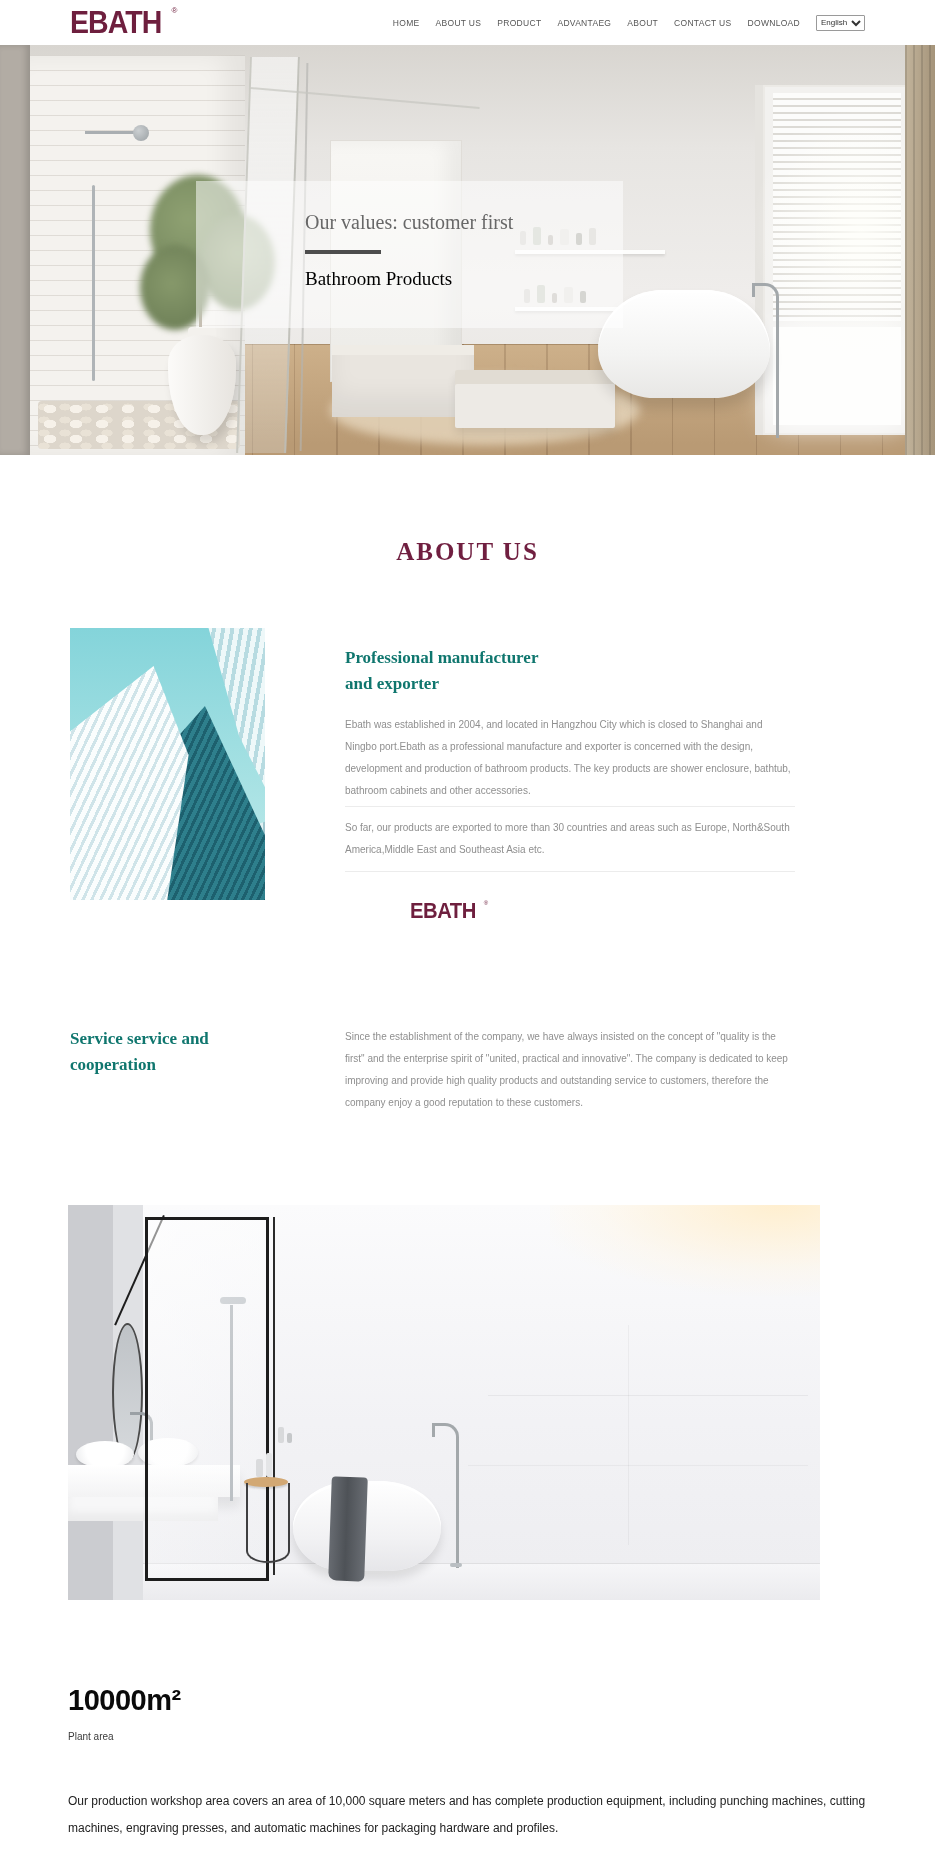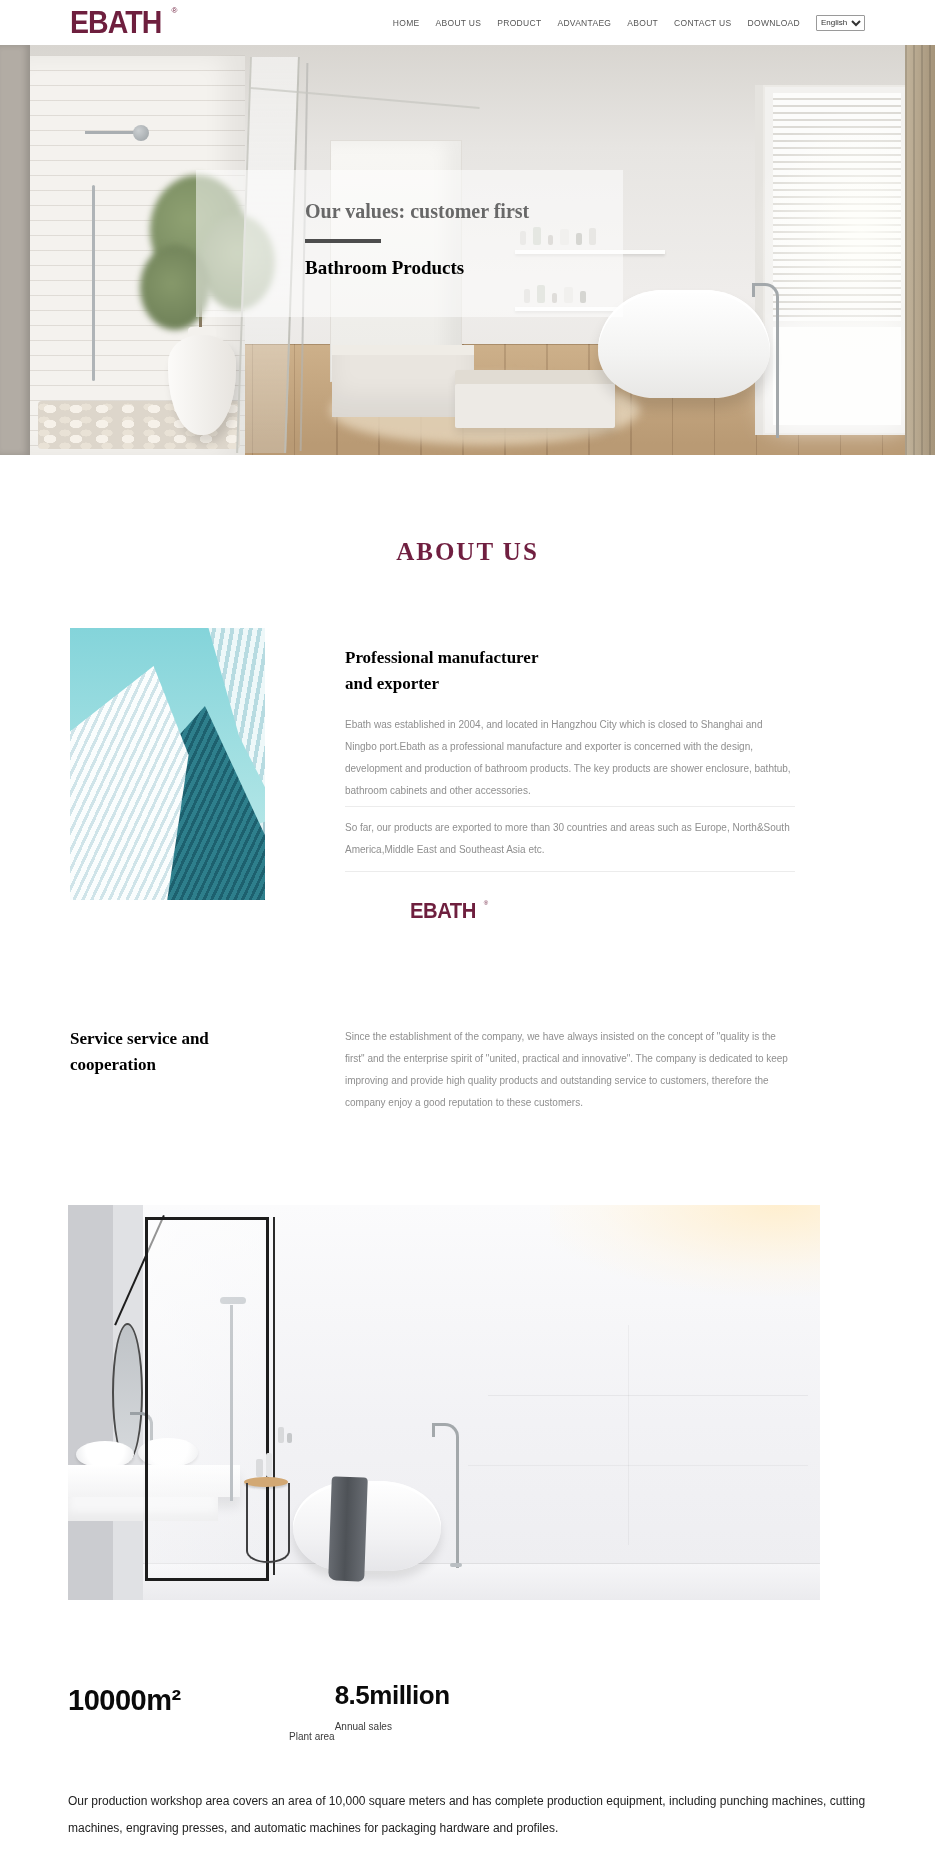--- a/index.html
+++ b/index.html
@@ -78,22 +78,22 @@
   .h-plant1{left:150px;top:130px;width:95px;height:110px;background:radial-gradient(circle at 40% 40%,#8fa172,#6d8058);}
   .h-plant2{left:200px;top:170px;width:75px;height:95px;background:radial-gradient(circle at 50% 40%,#9cab82,#75875f);}
   .h-plant3{left:140px;top:200px;width:70px;height:85px;background:radial-gradient(circle at 45% 45%,#87996b,#677952);}
   .h-tub{left:598px;top:245px;width:172px;height:108px;
          background:linear-gradient(180deg,#ffffff,#f3f3f2 60%,#e8e7e5);
          border-radius:50% 50% 44% 44% / 74% 74% 58% 58%;
          box-shadow:inset 0 3px 0 #fff,0 10px 14px rgba(0,0,0,.12);}
   .pipe{border-top:3px solid #a3a8ab;border-right:3px solid #a3a8ab;border-top-right-radius:14px;}
   .h-tubfaucet{left:752px;top:238px;width:24px;height:152px;}
   .h-tubtip{left:752px;top:240px;width:3px;height:12px;background:#a3a8ab;}
-  .h-overlay{left:196px;top:125px;width:427px;height:147px;background:rgba(255,255,255,.52);
-             box-sizing:border-box;padding:30px 0 0 109px;z-index:5;font-weight:bold;}
+  .h-overlay{left:196px;top:136px;width:427px;height:147px;background:rgba(255,255,255,.52);
+             box-sizing:border-box;padding:30px 0 0 109px;z-index:5;}
   .h-line1{font-family:"Liberation Serif",serif;font-size:20px;color:#686868;}
   .h-div{width:76px;height:4px;background:#4d4d4d;margin:16px 0 14px;}
   .h-line2{font-family:"Liberation Serif",serif;font-size:19px;color:#000000;}
 
   
   .about-title{position:absolute;top:538px;left:0;width:935px;margin:0;text-align:center;
                font-family:"Liberation Serif",serif;font-weight:700;font-size:25px;
                letter-spacing:2px;color:#701f40;}
   .about-photo{position:absolute;left:70px;top:628px;width:195px;height:272px;overflow:hidden;
                background:linear-gradient(180deg,#84d4da 0%,#a6e1e3 55%,#c3ecec 100%);}
@@ -104,21 +104,21 @@
           background:repeating-linear-gradient(90deg,#e0f0f2 0 3px,#9fc6ce 3px 6px);
           clip-path:polygon(0 42%,100% 8%,100% 100%,0 100%);}
   .bp-dark{left:52px;top:70px;width:143px;height:202px;
            background:repeating-linear-gradient(115deg,#2e7f8c 0 4px,#1d606e 4px 7px);
            clip-path:polygon(28% 28%,58% 4%,100% 68%,100% 100%,8% 100%);}
   .bp-white{left:0;top:38px;width:152px;height:234px;
             background:repeating-linear-gradient(115deg,#fafdfd 0 5px,#cfe4e9 5px 8px);
             clip-path:polygon(0 28%,55% 0,78% 38%,64% 100%,0 100%);}
   .about-text{position:absolute;left:345px;top:645px;width:450px;}
   .about-heading,.service-heading{font-family:"Liberation Serif",serif;font-weight:700;
-                 font-size:17px;line-height:1.5;color:#000000;margin:0;}
+                 font-size:17px;line-height:1.5;color:#0f766e;margin:0;}
   .body-text{font-size:10px;line-height:2.2;color:#8f8f8f;margin:0;}
   .about-text .p1{margin-top:18px;}
   .thin-rule{border-top:1px solid #ececec;margin-top:4px;}
   .about-text .p2{margin:10px 0;}
   .about-logo{margin:28px 0 0 65px;display:flex;align-items:flex-start;}
   .logo-text.small{font-size:22px;letter-spacing:-.5px;}
   .logo-reg.small{font-size:6px;}
 
   
   .service-heading{position:absolute;left:70px;top:1026px;width:280px;}
@@ -168,21 +168,21 @@
            background:linear-gradient(90deg,#676b71,#4e5257 45%,#6a6e74);border-radius:4px 4px 6px 8px;}
   .b-ffaucet{left:364px;top:218px;width:24px;height:142px;}
   .b-ftip{left:364px;top:220px;width:3px;height:12px;background:#a3a8ab;}
   .b-fbase{left:382px;top:358px;width:12px;height:4px;border-radius:2px;background:#b9bec2;}
 
   
   .stats{position:absolute;left:68px;top:1682px;width:800px;display:grid;grid-template-columns:repeat(3,1fr);}
   .stat-value{font-weight:700;font-size:26px;letter-spacing:-.5px;color:#0a0a0a;line-height:1;}
   .stat:first-child .stat-value{font-size:29px;margin-top:4px;}
   .stat-label{margin-top:13px;font-size:10px;color:#3b3b3b;}
-  .stat:first-child .stat-label{margin-top:16px;text-align:right;}
+  .stat:first-child .stat-label{margin-top:16px;}
   .production{position:absolute;left:68px;top:1788px;width:824px;margin:0;
               font-size:12px;line-height:2.25;color:#222;}
 </style>
 </head>
 <body>
 
 <div class="page">
 
   <header class="topbar">
     <div class="logo">
@@ -318,21 +318,17 @@
     <div class="abs b-ffaucet pipe"></div>
     <div class="abs b-ftip"></div>
     <div class="abs b-fbase"></div>
   </div>
 
   <div class="stats">
     <div class="stat">
       <div class="stat-value">10000m²</div>
       <div class="stat-label">Plant area</div>
     </div>
-    <div class="stat">
-      <div class="stat-value">8.5million</div>
-      <div class="stat-label">Annual sales</div>
-    </div>
   </div>
 
   <p class="production">Our production workshop area covers an area of 10,000 square meters and has complete production equipment, including punching machines, cutting machines, engraving presses, and automatic machines for packaging hardware and profiles.</p>
 
 </div>
 
 </body></html>

